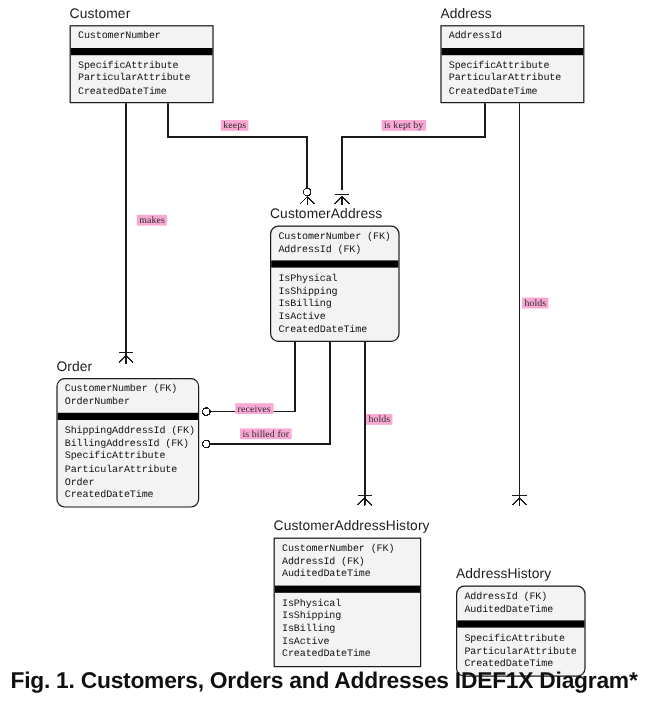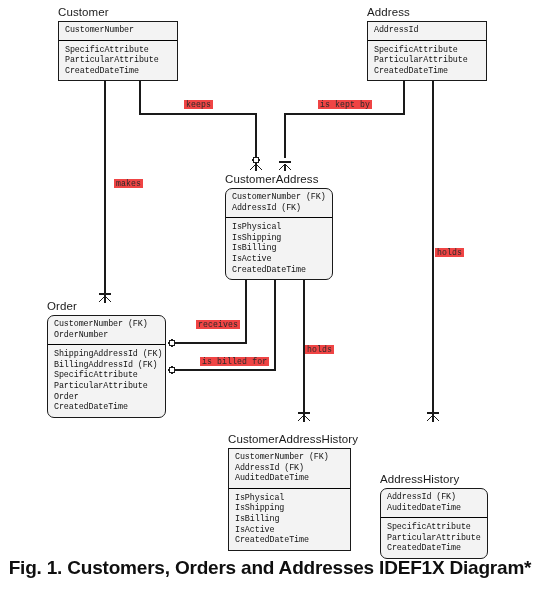--- a/index.html
+++ b/index.html
@@ -39,42 +39,42 @@
   }
   .entity-box {
     border: 1px solid #1a1a1a;
     background: #f3f3f3;
     box-sizing: border-box;
   }
   .entity-box.rounded {
     border-radius: 7px;
   }
   .pk-section {
-    border-bottom: 1px solid #000000;
+    border-bottom: 6px solid #000000;
     padding: 3px 6px 4px 6px;
   }
   .attr-section {
     padding: 4px 6px 4px 6px;
   }
   .attr {
     font-family: "Liberation Mono", monospace;
     font-size: 8.4px;
     line-height: 10.6px;
     color: #111111;
     white-space: nowrap;
     letter-spacing: -0.1px;
   }
   
   .rel-label {
     position: absolute;
-    font-family: Liberation Mono, monospace;
+    font-family: Liberation Serif, serif;
     font-size: 8.2px;
     color: #2a2a2a;
     white-space: nowrap;
-    background: #ef4444;
+    background: #f9a8d4;
     padding: 0 2px;
     letter-spacing: 0.1px;
   }
   
   #caption-block {
     position: absolute;
     left: 0;
     top: 558px;
     width: 540px;
     text-align: center;
@@ -248,21 +248,21 @@
       </div>
     </div>
   </div>
 
   <div class="rel-label" style="left:184px; top:100px;">keeps</div>
 
   <div class="rel-label" style="left:318px; top:100px;">is kept by</div>
 
   <div class="rel-label" style="left:114px; top:179px;">makes</div>
 
-  <div class="rel-label" style="left:196px; top:320px;">receives</div>
+  <div class="rel-label" style="left:196px; top:336px;">receives</div>
 
   <div class="rel-label" style="left:200px; top:357px;">is billed for</div>
 
   <div class="rel-label" style="left:305px; top:345px;">holds</div>
 
   <div class="rel-label" style="left:435px; top:248px;">holds</div>
 
 </div>
 
 <div id="caption-block">

